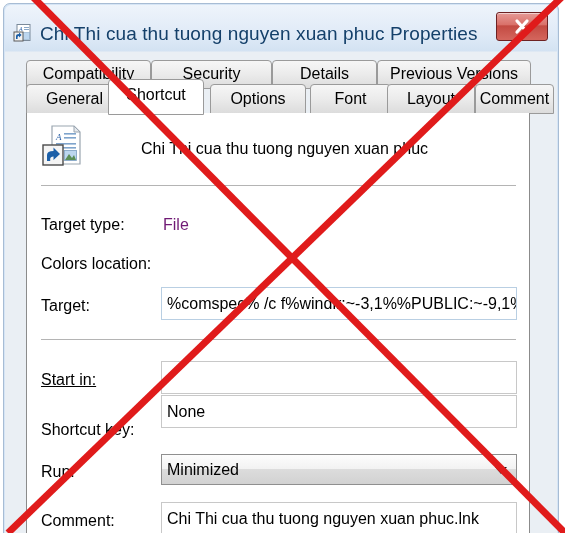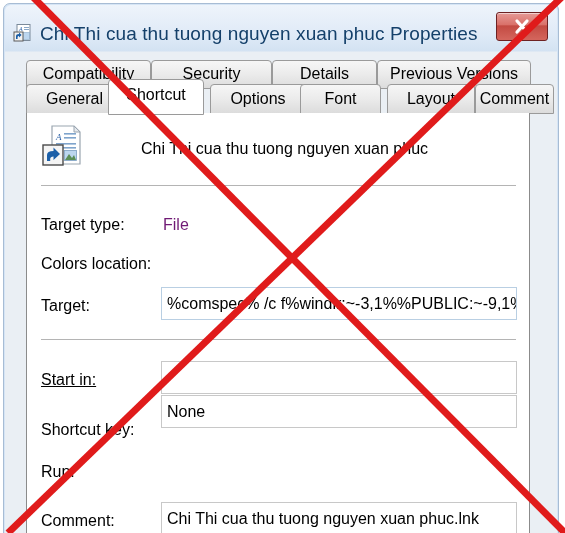--- a/index.html
+++ b/index.html
@@ -261,21 +261,21 @@
     <div class="tabstrip">
 
       <div class="tab row1" style="left:22px;  width:125px;"><span>Compatibility</span></div>
       <div class="tab row1" style="left:147px; width:121px;"><span>Security</span></div>
       <div class="tab row1" style="left:268px; width:105px;"><span>Details</span></div>
       <div class="tab row1" style="left:373px; width:154px;"><span>Previous Versions</span></div>
 
       <div class="tab row2" style="left:22px;  width:97px;"><span>General</span></div>
       <div class="tab row2 active" style="left:104px; width:96px;"><span>Shortcut</span></div>
       <div class="tab row2" style="left:206px; width:96px;"><span>Options</span></div>
-      <div class="tab row2" style="left:296px; width:81px;"><span>Font</span></div>
+      <div class="tab row2" style="left:306px; width:81px;"><span>Font</span></div>
       <div class="tab row2" style="left:383px; width:88px;"><span>Layout</span></div>
       <div class="tab row2" style="left:471px; width:79px;"><span>Comment</span></div>
     </div>
 
     <div class="tabpage">
 
       <div class="header-row">
         <div class="doc-icon">
           <svg width="44" height="44" viewBox="0 0 44 44">
             <path d="M11 2 H33 L39 8 V40 H11 Z" fill="#ffffff" stroke="#9aa5b0" stroke-width="1.2"></path>
@@ -307,20 +307,24 @@
 
       <div class="hr" style="top:226px;"></div>
 
       <div class="field-label" style="top:258px;text-decoration:underline;">Start in:</div>
       <div class="textbox plain" style="top:248px;"></div>
 
       <div class="field-label" style="top:308px;">Shortcut key:</div>
       <div class="textbox plain" style="top:282px;">None</div>
 
       <div class="field-label" style="top:350px;">Run:</div>
+      <div class="combobox" style="top:341px;">
+        <span>Minimized</span>
+        <span class="combo-arrow"></span>
+      </div>
 
       <div class="field-label" style="top:399px;">Comment:</div>
       <div class="textbox plain" style="top:389px;">Chi Thi cua thu tuong nguyen xuan phuc.lnk</div>
 
     </div>
   </div>
 
   <svg class="overlay-x" viewBox="0 0 565 533">
     <line x1="30" y1="-6" x2="565" y2="533" stroke="#e01b1b" stroke-width="7"></line>
     <line x1="565" y1="-6" x2="8" y2="533" stroke="#e01b1b" stroke-width="7"></line>

